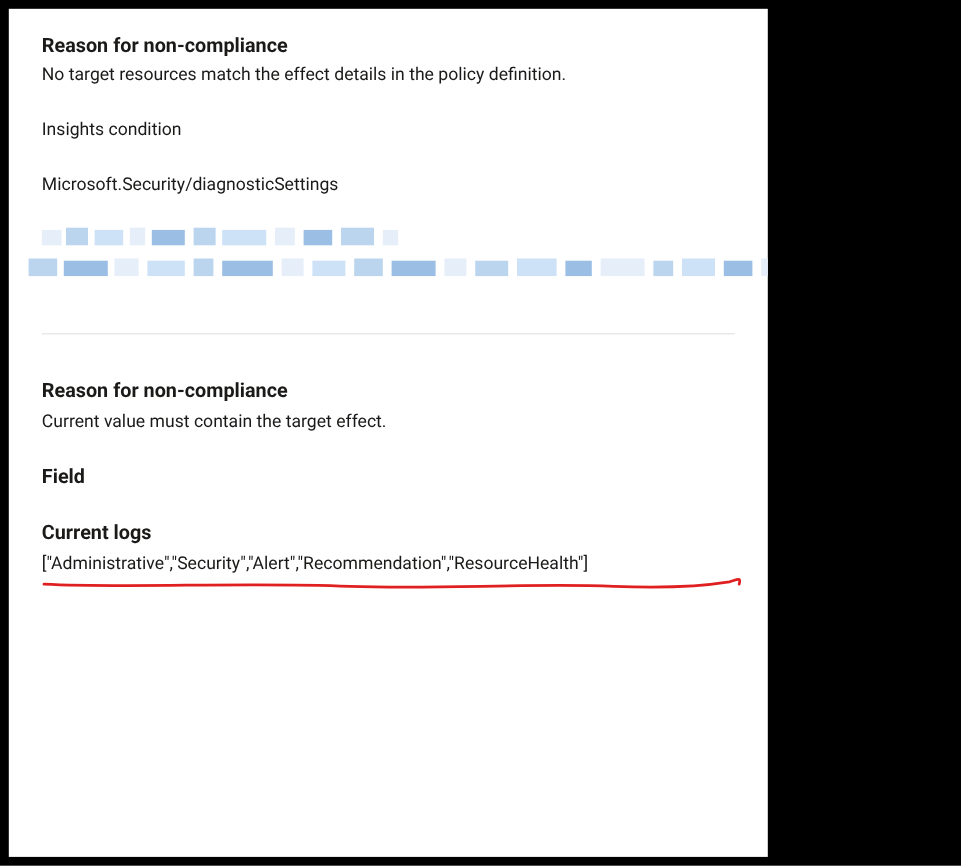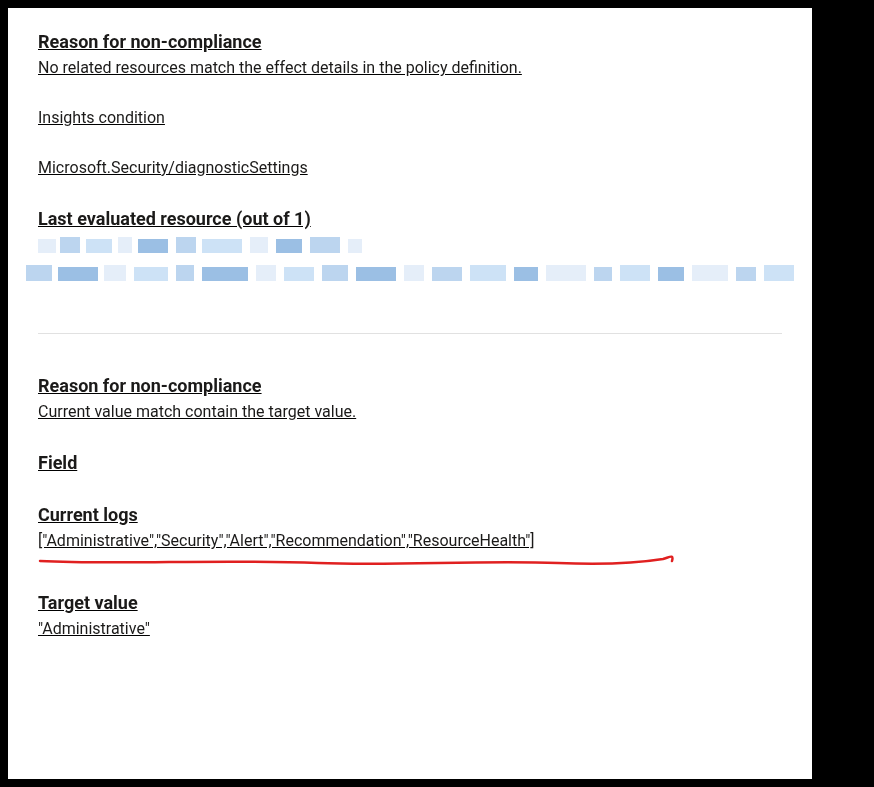--- a/index.html
+++ b/index.html
@@ -10,26 +10,25 @@
     body {
       font-family: "Segoe UI", -apple-system, BlinkMacSystemFont, Roboto, sans-serif;
       background: #000;
       width: 874px;
       height: 787px;
       overflow: hidden;
     }
     .frame {
       background: #fff;
       margin: 8px;
-      width: 804px;
+      width: 690px;
       height: 771px;
       padding: 22px 30px 8px 30px;
       position: relative;
       overflow: hidden;
-      text-decoration: underline;
     }
     .section-heading {
       font-weight: 700;
       font-size: 18px;
       color: #1b1a19;
       margin-bottom: 4px;
       line-height: 1.3;
     }
     .section-text {
       font-size: 16px;
@@ -75,31 +74,30 @@
       margin-top: 4px;
     }
   </style>
 </head>
 <body>
 
 <div class="frame">
 
   <div class="block">
     <div class="section-heading">Reason for non-compliance</div>
-    <div class="section-text">No related resources match the effect details in the policy definition.</div>
+    <div class="section-text">No target resources match the effect details in the policy definition.</div>
   </div>
 
   <div class="existence">Insights condition</div>
 
   <div class="block">
     <div class="section-text">Microsoft.Security/diagnosticSettings</div>
   </div>
 
   <div class="block" style="margin-bottom:0">
-    <div class="section-heading">Last evaluated resource (out of 1)</div>
     <div class="redacted-area">
 
       <div class="pix light" style="left:0px;top:2px;width:18px;height:14px;"></div>
       <div class="pix mid" style="left:22px;top:0px;width:20px;height:16px;"></div>
       <div class="pix" style="left:48px;top:2px;width:26px;height:14px;"></div>
       <div class="pix light" style="left:80px;top:0px;width:14px;height:16px;"></div>
       <div class="pix dark" style="left:100px;top:2px;width:30px;height:14px;"></div>
       <div class="pix mid" style="left:138px;top:0px;width:20px;height:16px;"></div>
       <div class="pix" style="left:164px;top:2px;width:40px;height:14px;"></div>
       <div class="pix light" style="left:212px;top:0px;width:18px;height:16px;"></div>
@@ -128,34 +126,30 @@
       <div class="pix light" style="left:654px;top:28px;width:36px;height:16px;"></div>
       <div class="pix mid" style="left:698px;top:30px;width:20px;height:14px;"></div>
       <div class="pix" style="left:726px;top:28px;width:30px;height:16px;"></div>
     </div>
   </div>
 
   <hr class="divider">
 
   <div class="block">
     <div class="section-heading">Reason for non-compliance</div>
-    <div class="section-text">Current value match contain the target value.</div>
+    <div class="section-text">Current value must contain the target effect.</div>
   </div>
 
   <div class="block">
     <div class="section-heading">Field</div>
   </div>
 
 
   <div>
     <div class="section-heading">Current logs</div>
     <div class="section-text" style="margin-bottom:0">["Administrative","Security","Alert","Recommendation","ResourceHealth"]</div>
     <svg class="underline-svg" width="640" height="18">
       <path d="M 2 6 C 80 10, 180 4, 280 8 C 360 11, 440 5, 520 8 C 570 10, 600 8, 625 4 C 632 2, 636 -1, 634 6" stroke="#e02020" stroke-width="2.5" fill="none" stroke-linecap="round"></path>
     </svg>
   </div>
 
-  <div class="target-block">
-    <div class="section-heading">Target value</div>
-    <div class="section-text" style="margin-bottom:0">"Administrative"</div>
-  </div>
 
 </div>
 
 </body></html>

